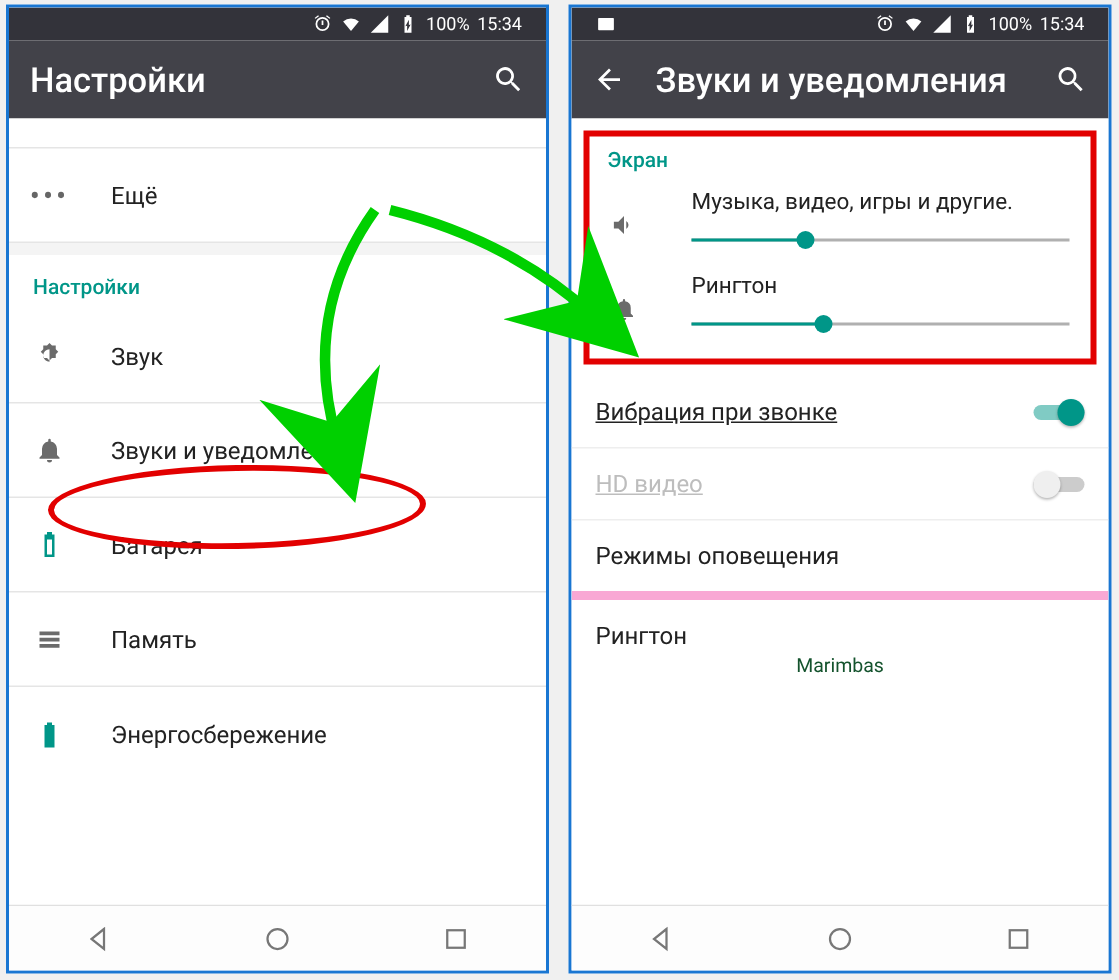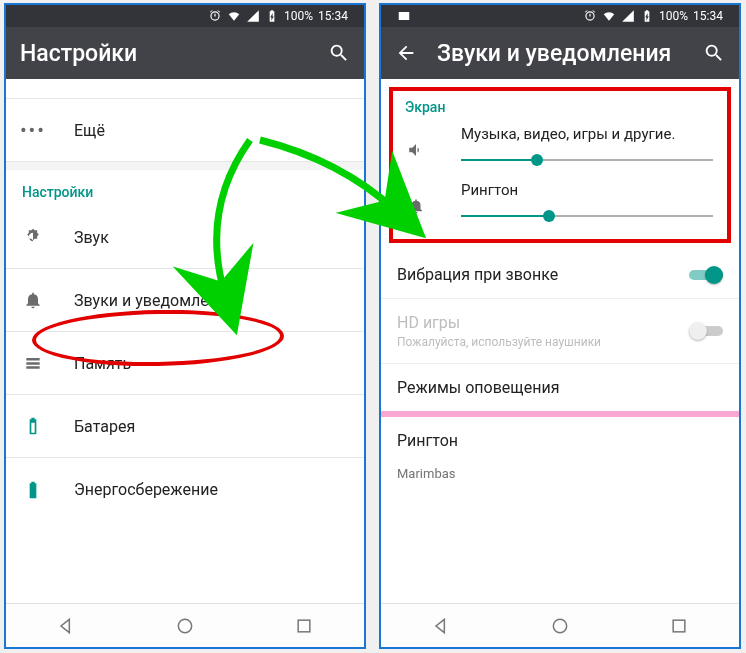--- a/index.html
+++ b/index.html
@@ -93,37 +93,38 @@
   .slider-row .sicon { width: 20px; margin-top: 16px; }
   .slider-row .sicon svg { width: 18px; height: 18px; fill: #6b6b6b; }
   .slider-row .scol { flex: 1; margin-left: 16px; }
   .slider-row .slabel { font-size: 15px; color: #222; margin-bottom: 10px; }
   .slider { position: relative; height: 14px; }
   .slider .track { position:absolute; top:6px; left:0; right:0; height:2px; background:#b0b0b0; }
   .slider .fill { position:absolute; top:6px; left:0; height:2px; background:#009688; }
   .slider .thumb { position:absolute; top:1px; width:12px; height:12px; border-radius:50%; background:#009688; margin-left:-6px; }
 
   .toggle-row {
-    display:flex; align-items:center; padding: 14px 16px; font-size:16px; color:#222;
+    display:flex; align-items:flex-end; padding: 14px 16px; font-size:16px; color:#222;
     border-bottom:1px solid #eee;
+    text-decoration:underline;
   }
   .toggle-row .tlabel { flex:1; }
   .toggle-row.disabled { color:#bdbdbd; }
   .toggle-row .sub { font-size:12px; color:#bdbdbd; margin-top:3px; }
   .switch { width: 34px; height: 18px; position: relative; }
   .switch .strack { position:absolute; top:4px; left:0; right:0; height:10px; border-radius:5px; }
   .switch .sthumb { position:absolute; top:0; width:18px; height:18px; border-radius:50%; box-shadow:0 1px 2px rgba(0,0,0,.3); }
   .switch.on .strack { background:#80cbc4; }
   .switch.on .sthumb { background:#009688; right:0; }
   .switch.off .strack { background:#ccc; }
   .switch.off .sthumb { background:#efefef; left:0; }
 
   .plain-row { padding:14px 16px; border-bottom:6px solid #f9a8d4; }
   .plain-row .ptitle { font-size:16px; color:#222; }
-  .plain-row .psub { font-size:13px; color:#737373; margin-top:16px; }
+  .plain-row .psub { font-size:13px; color:#14532d; margin-top:4px;text-align:center; }
 
   
   .ellipse {
     position:absolute; border:4px solid #e20000; border-radius:50%;
     width: 252px; height: 56px; left: 32px; top: 310px; pointer-events:none;
     transform: rotate(-1deg);
   }
   .arrow {
     position:absolute; pointer-events:none;
   }
@@ -178,32 +179,32 @@
       <span class="icon">
           <svg viewBox="0 0 24 24">
             <path d="M12 22a2 2 0 002-2h-4a2 2 0 002 2zm6-6V11a6 6 0 00-5-5.9V4a1 1 0 00-2 0v1.1A6 6 0 006 11v5l-2 2v1h16v-1z"></path>
           </svg>
         </span>
       <span>Звуки и уведомления</span>
     </div>
     <div class="row">
       <span class="icon">
           <svg viewBox="0 0 24 24">
+            <path d="M16 4h-2V2h-4v2H8v18h8V4zm-2 16h-4V8h4z" fill="#009688"></path>
+          </svg>
+        </span>
+      <span>Батарея</span>
+    </div>
+    <div class="row">
+      <span class="icon">
+          <svg viewBox="0 0 24 24">
             <path d="M4 6h16v3H4zm0 5h16v3H4zm0 5h16v3H4z"></path>
           </svg>
         </span>
       <span>Память</span>
-    </div>
-    <div class="row">
-      <span class="icon">
-          <svg viewBox="0 0 24 24">
-            <path d="M16 4h-2V2h-4v2H8v18h8V4zm-2 16h-4V8h4z" fill="#009688"></path>
-          </svg>
-        </span>
-      <span>Батарея</span>
     </div>
     <div class="row" style="border-bottom:none">
       <span class="icon">
           <svg viewBox="0 0 24 24">
             <path d="M16 4h-2V2h-4v2H8v18h8V4z" fill="#009688"></path>
           </svg>
         </span>
       <span>Энергосбережение</span>
     </div>
   </div>
@@ -291,22 +292,21 @@
     <div class="toggle-row">
       <span class="tlabel">Вибрация при звонке</span>
       <span class="switch on">
           <span class="strack"></span>
           <span class="sthumb"></span>
         </span>
     </div>
 
     <div class="toggle-row disabled">
       <div class="tlabel">
-        <div>HD игры</div>
-        <div class="sub">Пожалуйста, используйте наушники</div>
+        <div>HD видео</div>
       </div>
       <span class="switch off">
           <span class="strack"></span>
           <span class="sthumb"></span>
         </span>
     </div>
 
     <div class="plain-row">
       <div class="ptitle">Режимы оповещения</div>
     </div>

